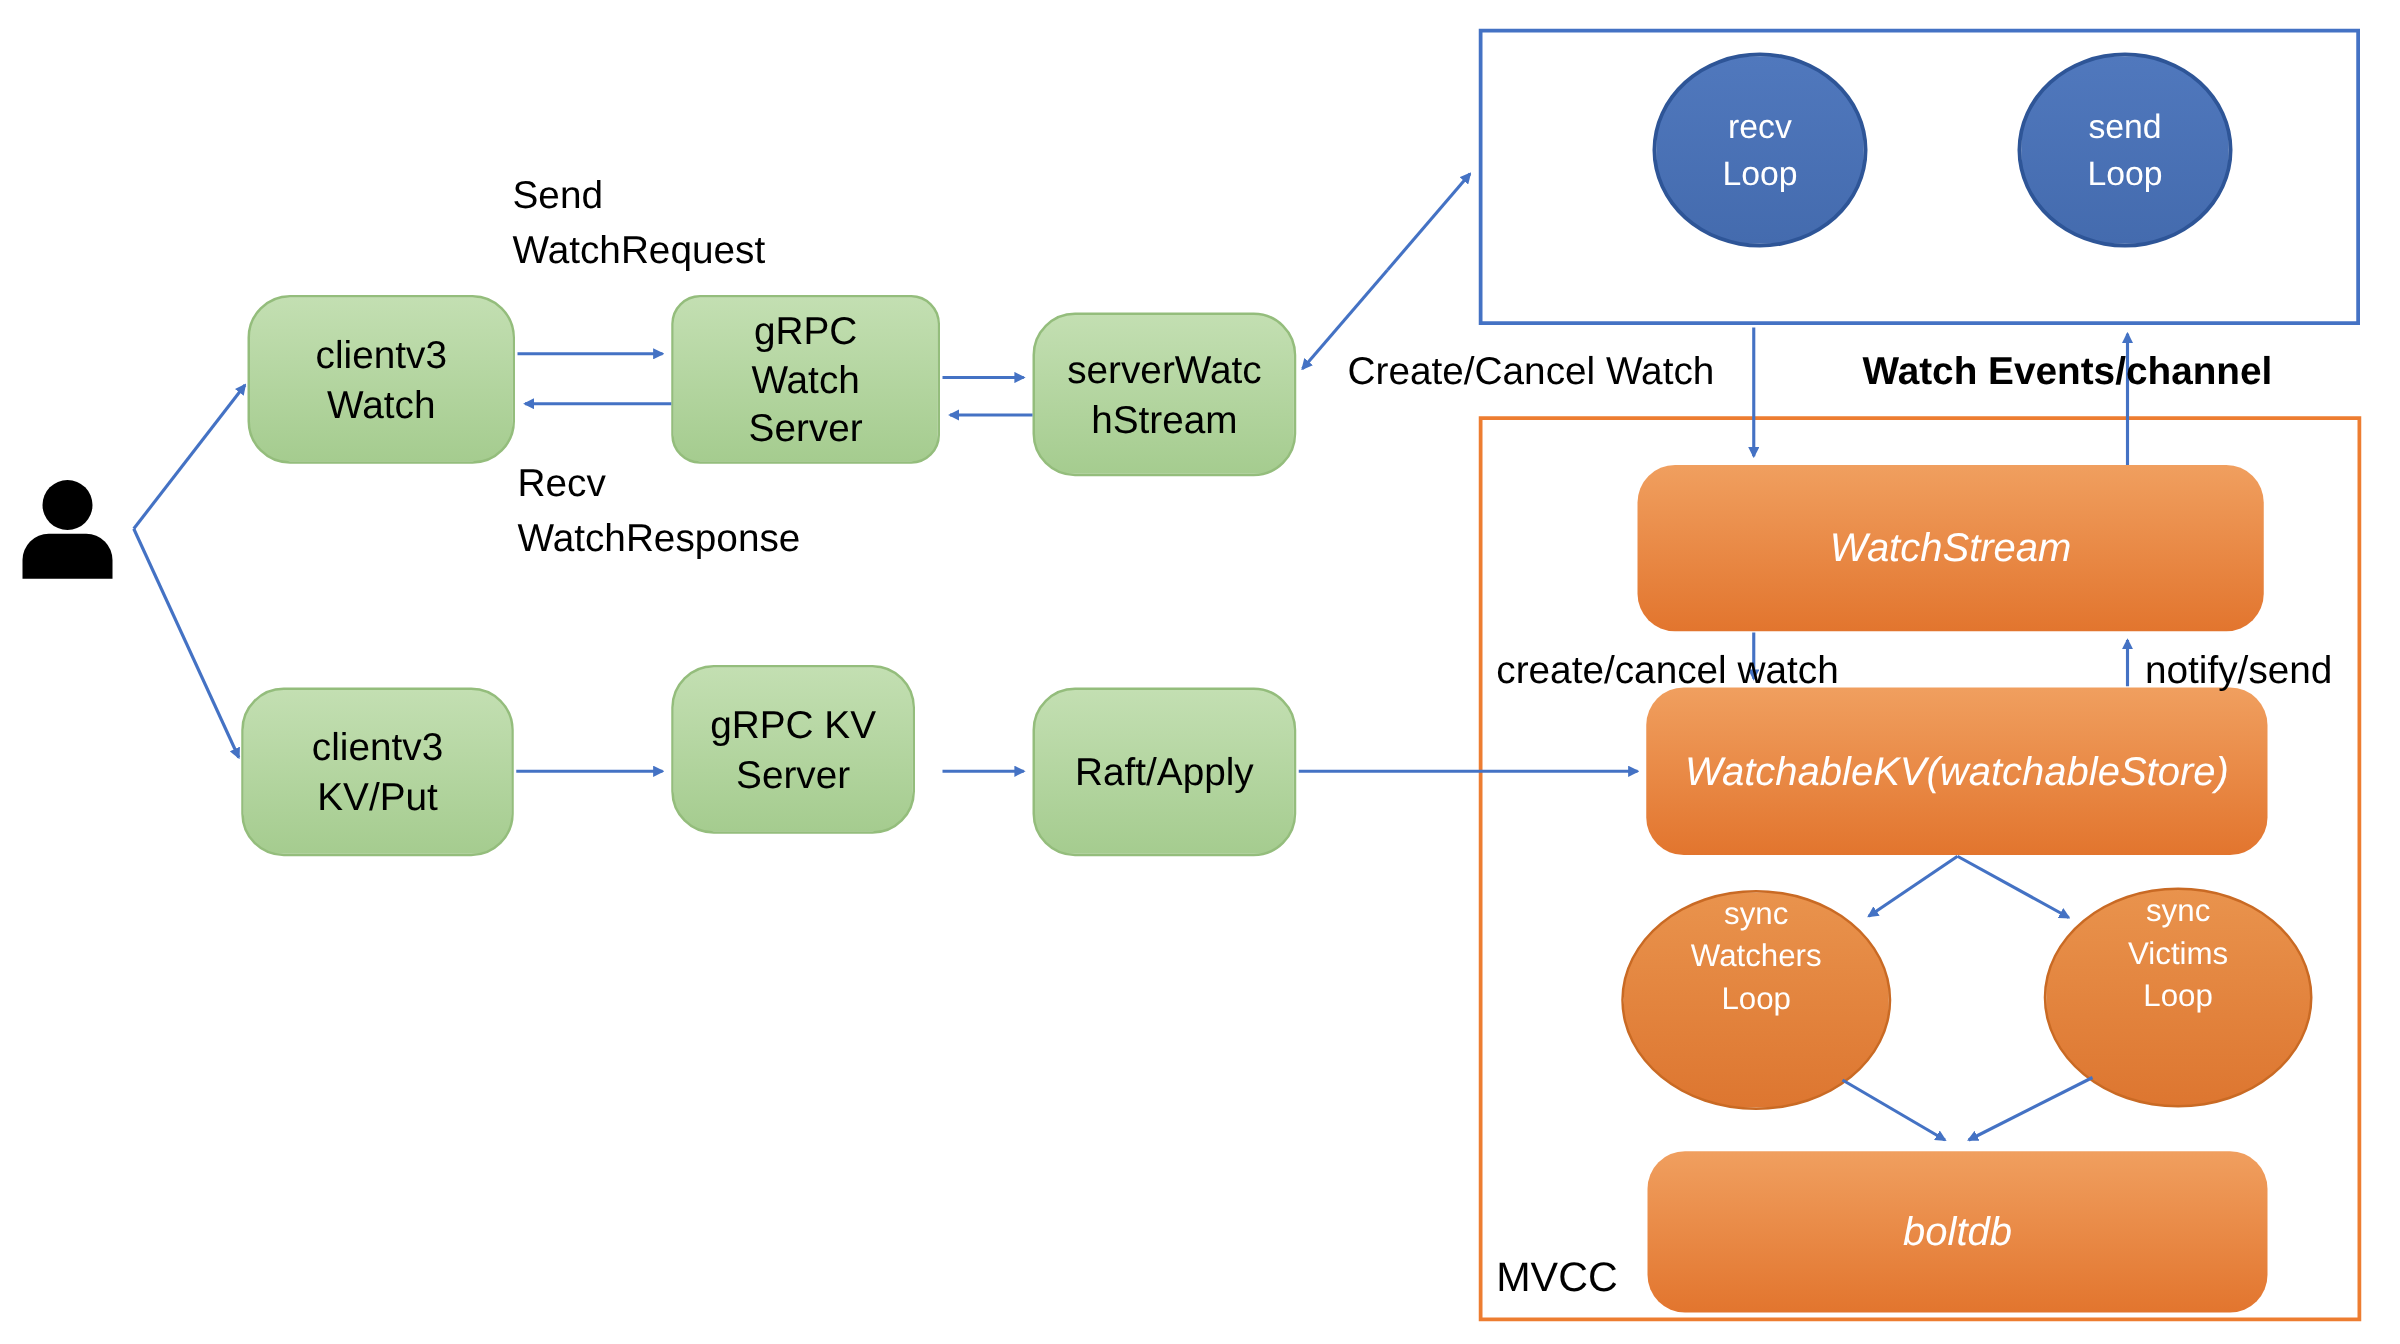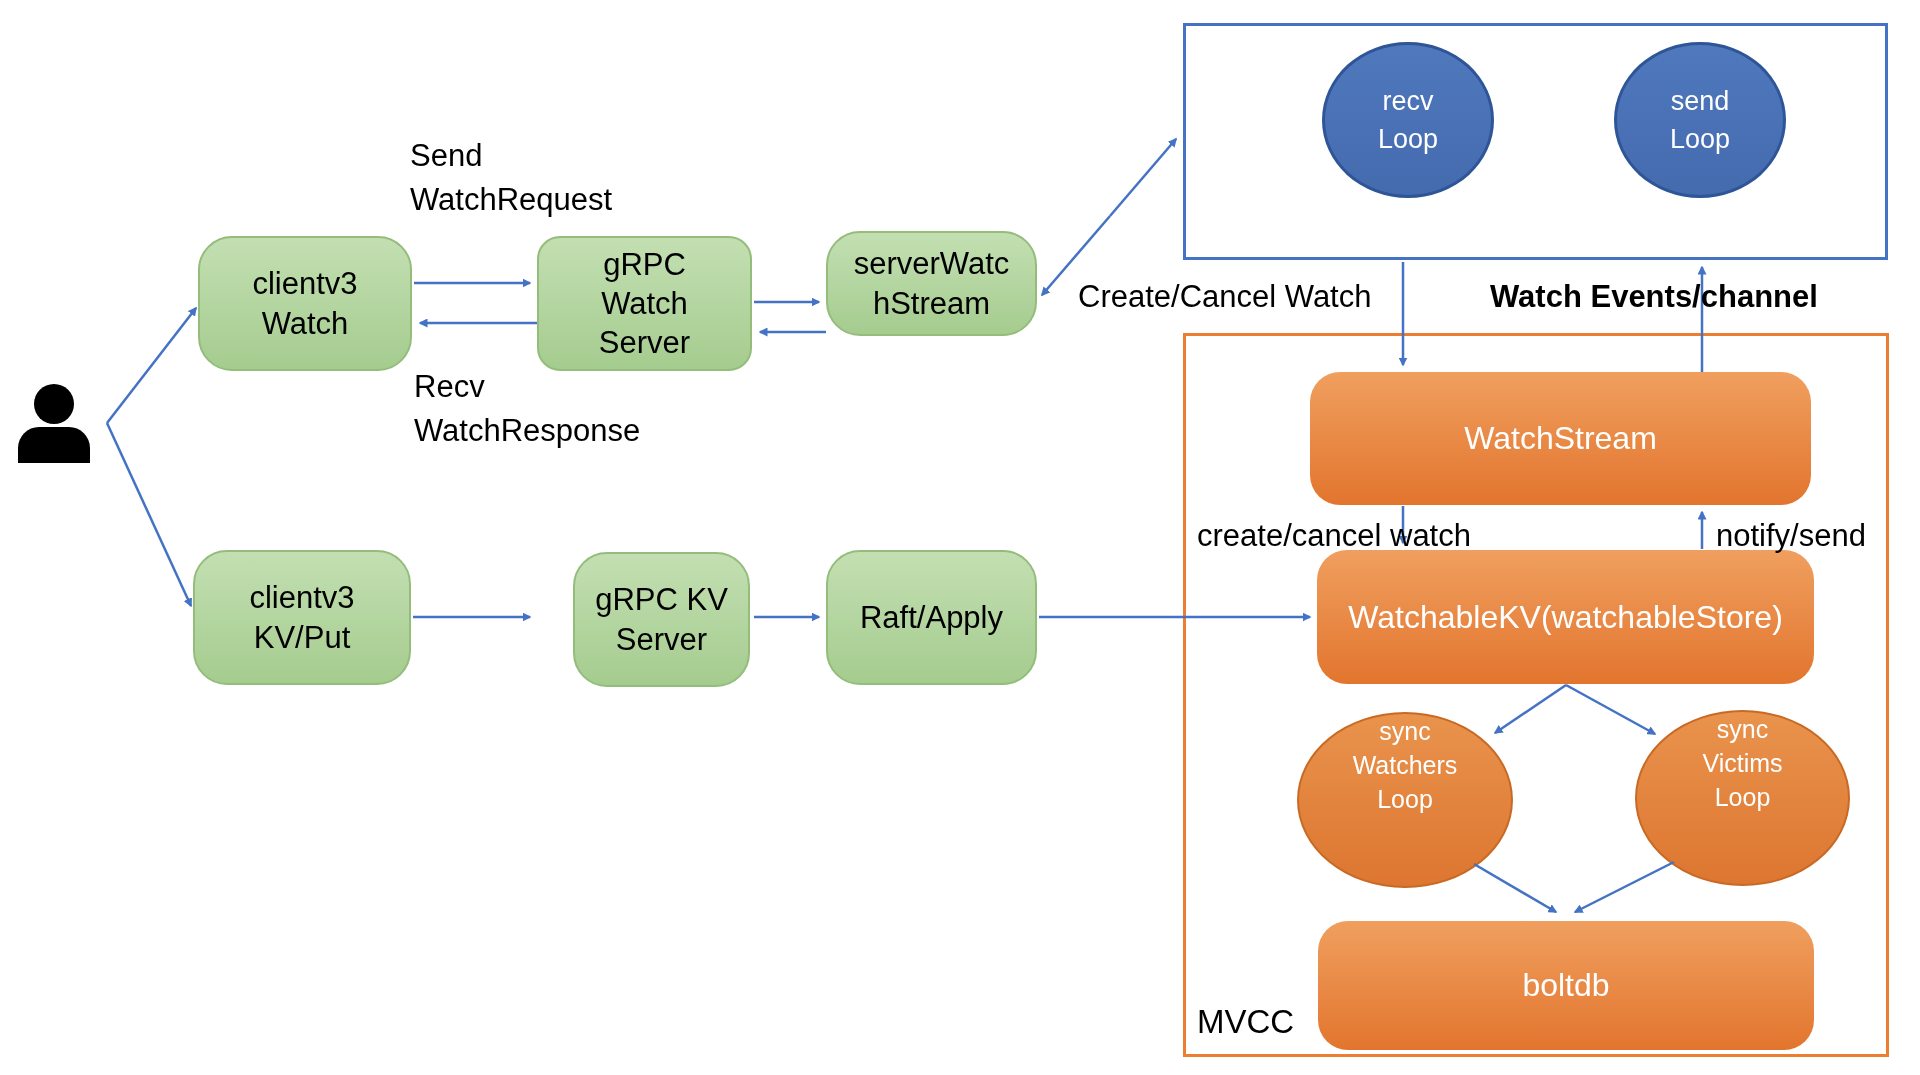--- a/index.html
+++ b/index.html
@@ -12,21 +12,21 @@
   
   .gbox{position:absolute;box-sizing:border-box;border-radius:34px;
         background:linear-gradient(180deg,#c3dfb2 0%,#a5cc8f 100%);
         border:2px solid #94bd7c;display:flex;flex-direction:column;
         align-items:center;justify-content:center;text-align:center;
         font-size:31px;line-height:40px;color:#000;}
   
   .obox{position:absolute;box-sizing:border-box;border-radius:30px;
         background:linear-gradient(180deg,#f09f5f 0%,#e2752e 100%);
         display:flex;align-items:center;justify-content:center;text-align:center;
-        font-size:32px;color:#fff;}
+        font-size:32px;color:#fff;font-style:italic;}
   .oellipse{position:absolute;box-sizing:border-box;border-radius:50%;
         background:linear-gradient(180deg,#e9934d 0%,#dd7630 100%);
         border:2px solid #c96a24;display:flex;flex-direction:column;
         align-items:center;text-align:center;
         font-size:25px;line-height:34px;color:#fff;}
   .bellipse{position:absolute;box-sizing:border-box;border-radius:50%;
         background:linear-gradient(180deg,#5078bd 0%,#446bae 100%);
         border:3px solid #2e5597;display:flex;flex-direction:column;
         align-items:center;justify-content:center;text-align:center;
         font-size:27px;line-height:38px;color:#fff;}
@@ -45,29 +45,29 @@
 
   <div class="gbox" style="left:198px;top:236px;width:214px;height:135px;">
     <span>clientv3</span>
     <span>Watch</span>
   </div>
   <div class="gbox" style="left:537px;top:236px;width:215px;height:135px;line-height:39px;border-radius:23px;">
     <span>gRPC</span>
     <span>Watch</span>
     <span>Server</span>
   </div>
-  <div class="gbox" style="left:826px;top:231px;width:211px;height:105px;">
+  <div class="gbox" style="left:826px;top:250px;width:211px;height:131px;">
     <span>serverWatc</span>
     <span>hStream</span>
   </div>
   <div class="gbox" style="left:193px;top:550px;width:218px;height:135px;">
     <span>clientv3</span>
     <span>KV/Put</span>
   </div>
-  <div class="gbox" style="left:537px;top:552px;width:177px;height:135px;margin-left:36px;">
+  <div class="gbox" style="left:537px;top:532px;width:195px;height:135px;">
     <span>gRPC KV</span>
     <span>Server</span>
   </div>
   <div class="gbox" style="left:826px;top:550px;width:211px;height:135px;">
     <span>Raft/Apply</span>
   </div>
 
   <div class="bellipse" style="left:1322px;top:42px;width:172px;height:156px;">
     <span>recv</span>
     <span>Loop</span>

